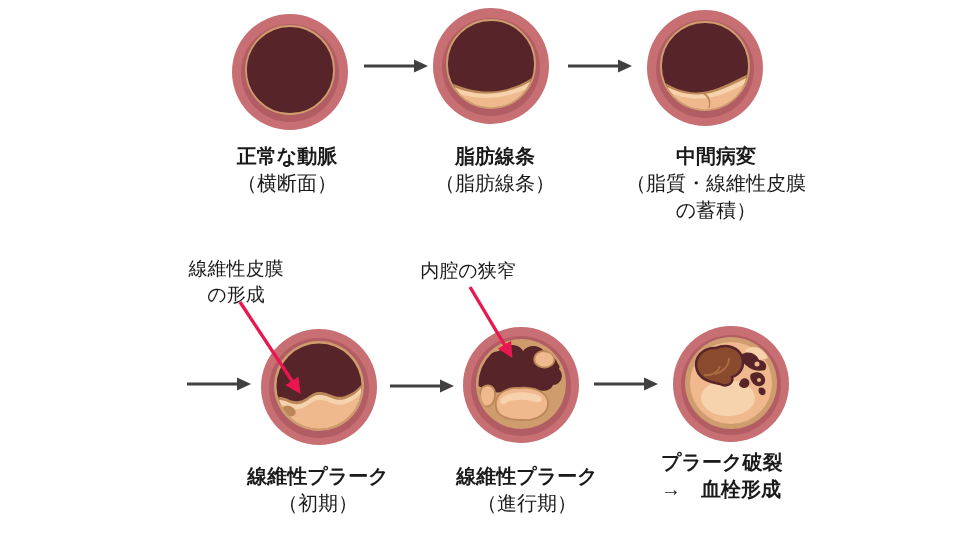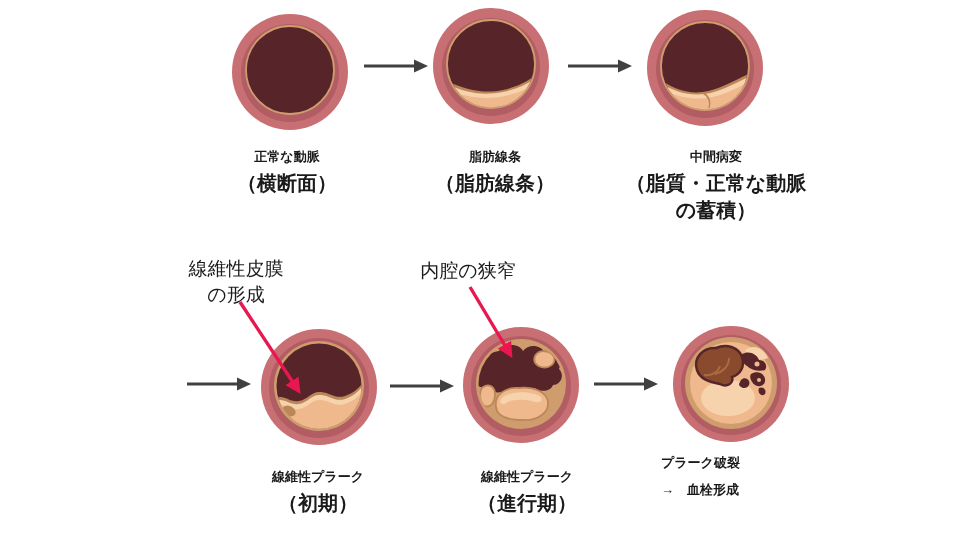--- a/index.html
+++ b/index.html
@@ -5,22 +5,22 @@
   html,body{margin:0;padding:0;background:#fff;}
   .canvas{
     position:relative;width:966px;height:544px;overflow:hidden;
     background:var(--background,#fff);
     font-family:"Liberation Sans","DejaVu Sans",sans-serif;
     color:var(--text,#1a1a1a);
   }
   .abs{position:absolute;}
   .stage-label{position:absolute;text-align:center;transform:translateX(-50%);white-space:nowrap;}
   .stage-label.align-left{transform:none;text-align:left;}
-  .label-main{font-size:13px;font-weight:700;line-height:27px;font-family:Liberation Serif, serif;}
-  .label-sub{font-size:20px;font-weight:700;line-height:27px;}
+  .label-main{font-size:20px;font-weight:700;line-height:27px;font-family:Liberation Serif, serif;}
+  .label-sub{font-size:20px;font-weight:400;line-height:27px;}
   .annotation{position:absolute;text-align:center;transform:translateX(-50%);white-space:nowrap;
     font-size:19px;font-weight:400;line-height:26px;}
   
   .f-outer{fill:var(--artery-outer);}
   .f-inner{fill:var(--artery-inner-ring);}
   .f-lumen{fill:var(--lumen-dark);}
   .f-tan{fill:var(--cap-tan);}
   .f-peach{fill:var(--plaque-peach);}
   .f-plight{fill:var(--plaque-light);}
   .f-edge{fill:var(--plaque-edge);}
@@ -179,21 +179,21 @@
   <div class="stage-label" style="left:287px;top:143px">
     <div class="label-main">正常な動脈</div>
     <div class="label-sub">（横断面）</div>
   </div>
   <div class="stage-label" style="left:495px;top:143px">
     <div class="label-main">脂肪線条</div>
     <div class="label-sub">（脂肪線条）</div>
   </div>
   <div class="stage-label" style="left:716px;top:143px">
     <div class="label-main">中間病変</div>
-    <div class="label-sub">（脂質・正常な動脈</div>
+    <div class="label-sub">（脂質・線維性皮膜</div>
     <div class="label-sub">の蓄積）</div>
   </div>
   <div class="stage-label" style="left:318px;top:463px">
     <div class="label-main">線維性プラーク</div>
     <div class="label-sub">（初期）</div>
   </div>
   <div class="stage-label" style="left:527px;top:463px">
     <div class="label-main">線維性プラーク</div>
     <div class="label-sub">（進行期）</div>
   </div>

